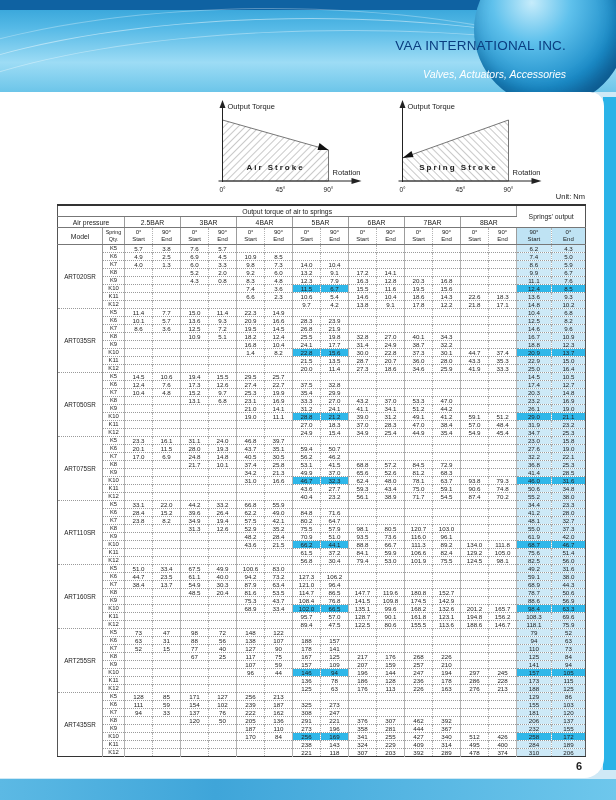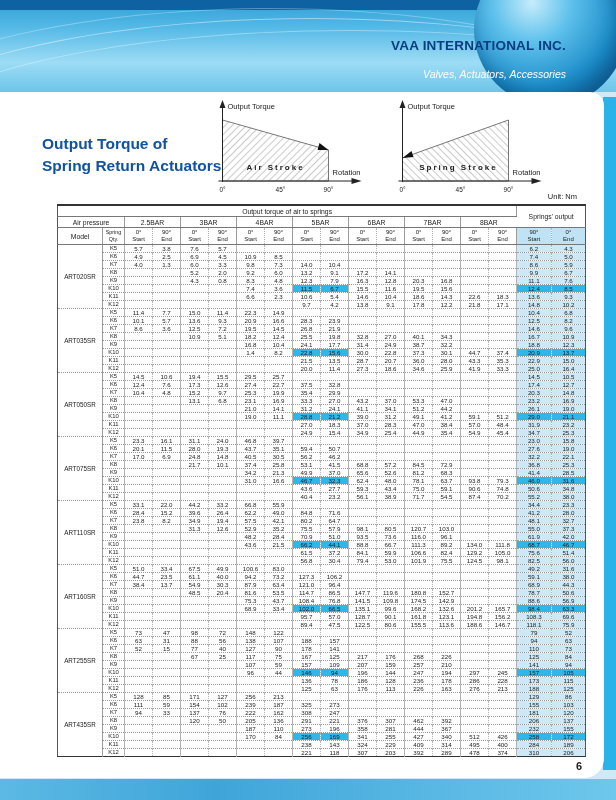--- a/index.html
+++ b/index.html
@@ -11,42 +11,42 @@
        background:linear-gradient(180deg,#2d9fd6 0%,#55b9e6 30%,#9ddcf5 68%,#6cc5e9 100%);overflow:visible}
   .topbar{position:absolute;left:0;top:0;width:616px;height:10px;background:#0f62a2}
   .arc{position:absolute;border:1px solid rgba(255,255,255,.55);border-radius:50%;pointer-events:none}
   .arc1{width:900px;height:260px;left:-140px;top:18px;border-color:rgba(255,255,255,.45)}
   .arc2{width:900px;height:300px;left:-180px;top:8px;border-color:rgba(255,255,255,.3)}
   .arc3{width:900px;height:220px;left:-100px;top:30px;border-color:rgba(255,255,255,.35)}
   .globe{position:absolute;right:-10px;top:-46px;width:152px;height:152px;border-radius:50%;
          background:radial-gradient(circle at 38% 32%,#c6ecfb 0%,#5fc1ec 28%,#1b8cc8 62%,#0a5f9e 100%);
          box-shadow:inset -6px -10px 18px rgba(4,48,92,.45)}
   .brand{position:absolute;right:50px;top:38px;text-align:right;z-index:3}
-  .company{color:#0a3d80;font-weight:bold;font-size:13.5px;letter-spacing:.2px}
+  .company{color:#0a3d80;font-weight:normal;font-size:13.5px;letter-spacing:.2px}
   .tagline{color:#fff;font-style:italic;font-size:10.5px;margin-top:15px}
 
   
   .card{position:absolute;left:0;top:92px;width:604px;height:686px;background:#fff;
         border-radius:0 14px 20px 0;z-index:1}
   .accent{position:absolute;right:0;top:97px;width:13px;height:673px;background:#2ab3e8;z-index:0}
   .footer{position:absolute;left:0;bottom:0;width:616px;height:21px;z-index:2;
           background:linear-gradient(90deg,#5cb9e4 0%,#3fa5d9 35%,#6ec7ec 100%)}
 
   .title{position:absolute;left:42px;top:41px;font-size:15.5px;font-weight:bold;
          color:#1152a2;line-height:1.4}
 
   
   .diag{position:absolute;top:6px;width:165px;height:97px}
   .d1{left:200px}.d2{left:380px}
   .diag text{font-family:"Liberation Sans",sans-serif;fill:#222}
   .axis-label{font-size:7.5px}
   .tick{font-size:6.5px;text-anchor:middle}
   .area-label{font-size:8px;font-weight:bold;letter-spacing:2px;text-anchor:middle;fill:#111}
 
-  .unit{position:absolute;left:49px;top:100px;width:528px;text-align:right;font-size:7.5px;color:#222}
+  .unit{position:absolute;left:57px;top:100px;width:528px;text-align:right;font-size:7.5px;color:#222}
 
   
   .torque{position:absolute;left:57px;top:112px;width:528px;border-collapse:collapse;table-layout:fixed;
           font-size:6.2px;color:#1c1c1c;border:1.2px solid #555;border-top:2px solid #333;
           border-bottom:1.6px solid #333;background:#fff}
   .torque th,.torque td{padding:0;text-align:center;font-weight:normal;overflow:hidden;white-space:nowrap}
   .torque thead th{border-right:1px solid #9c9c9c;border-bottom:1px solid #777;background:#fff}
   .h-span{height:10px;font-size:6.8px}
   .h-air,.h-press{height:10px;font-size:6.8px}
   .h-springs{font-size:6.8px}
@@ -78,24 +78,20 @@
   <div class="brand">
     <div class="company">VAA INTERNATIONAL INC.</div>
     <div class="tagline">Valves, Actuators, Accessories</div>
   </div>
 </div>
 
 <div class="accent"></div>
 
 <div class="card">
 
-  <div class="title">
-    <div>Output Torque of</div>
-    <div>Spring Return Actuators</div>
-  </div>
 
   <svg class="diag d1" viewBox="0 0 160 97">
     <defs>
       <pattern id="hA" width="5" height="5" patternUnits="userSpaceOnUse" patternTransform="rotate(45)">
         <line x1="0" y1="0" x2="0" y2="5" stroke="#777" stroke-width="0.8"></line>
       </pattern>
     </defs>
     <polygon points="20,22 126,52 126,83 20,83" fill="url(#hA)" stroke="#555" stroke-width="0.8"></polygon>
     <line x1="16" y1="83" x2="150" y2="83" stroke="#222" stroke-width="1"></line>
     <polygon points="149,80 159,83 149,86" fill="#222"></polygon>

